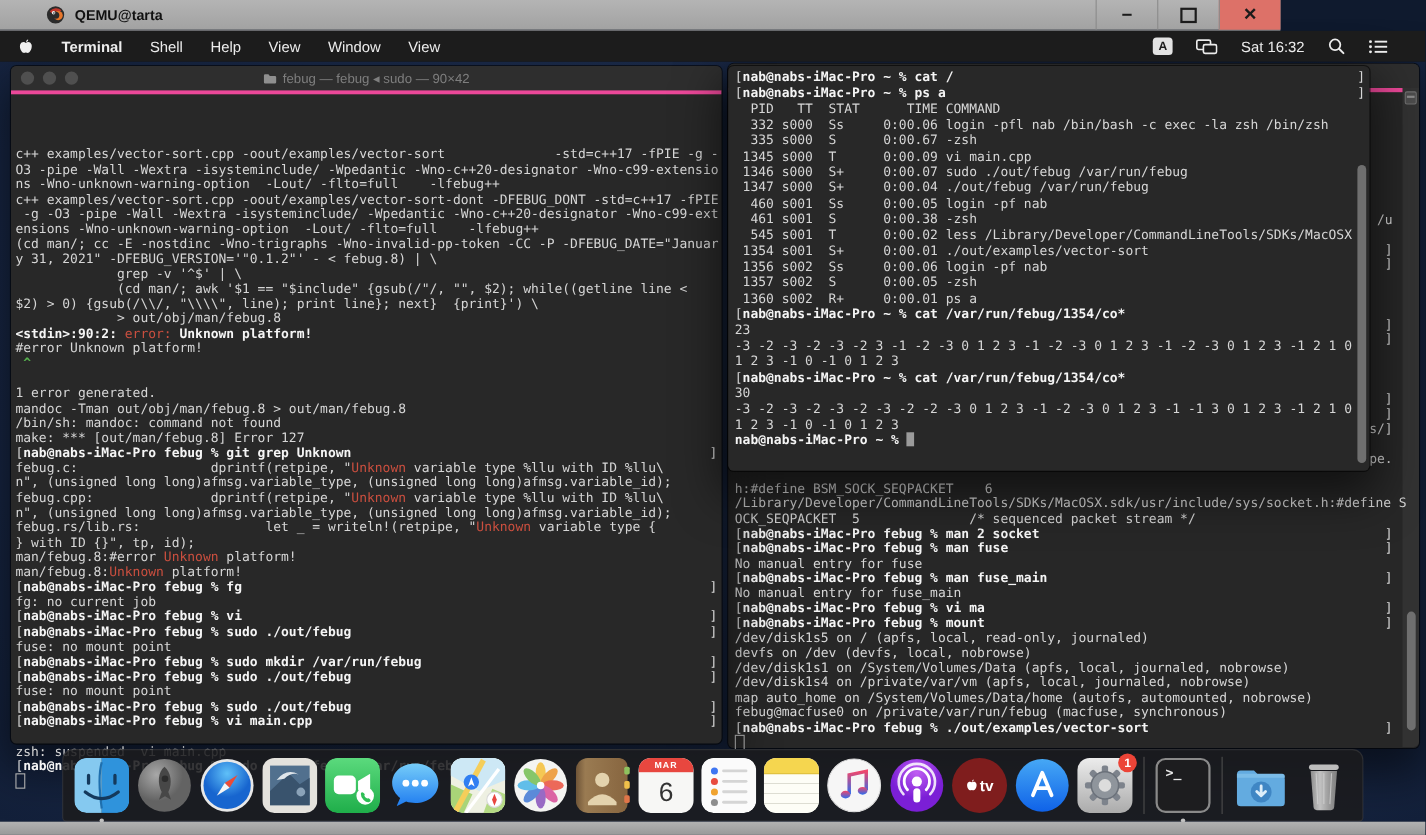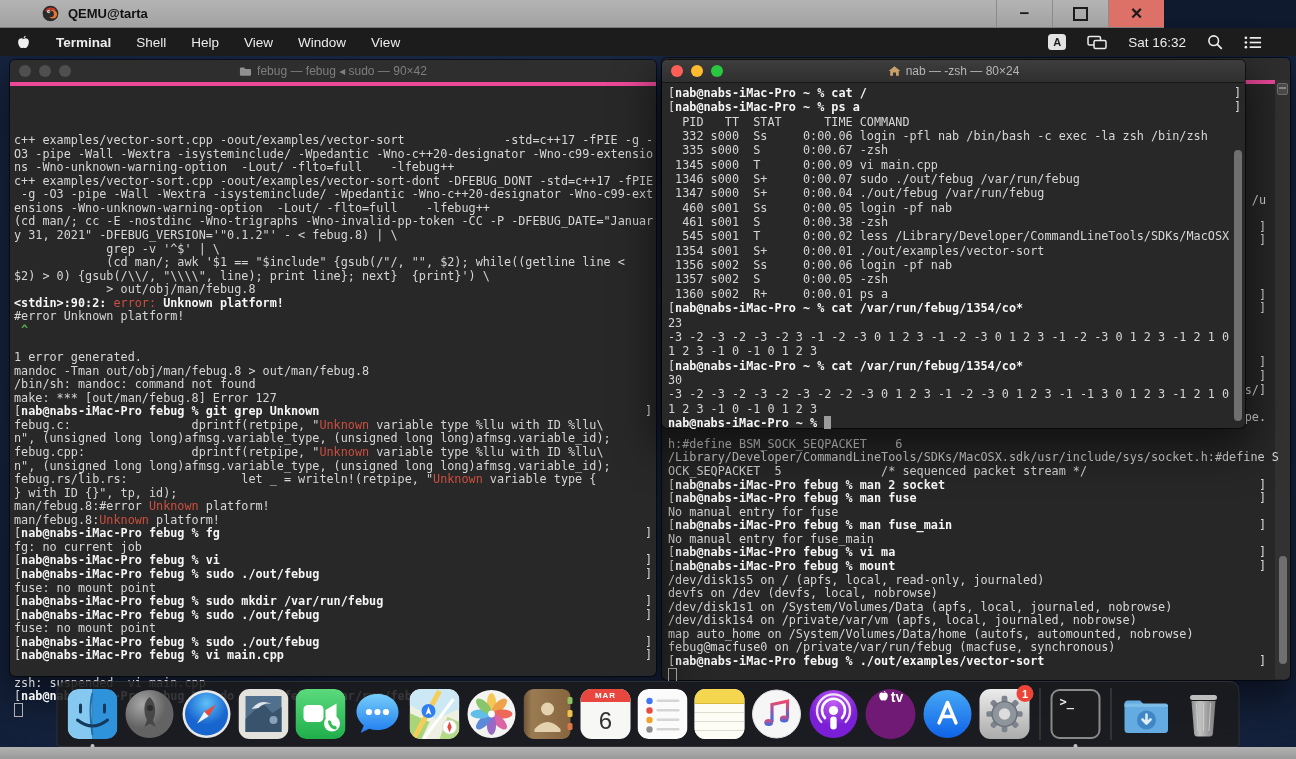--- a/index.html
+++ b/index.html
@@ -84,21 +84,21 @@
   .run-dot{position:absolute;left:50%;transform:translateX(-50%);bottom:-9px;width:4px;height:4px;border-radius:50%;background:#c2c2c2;}
   .badge{position:absolute;top:-4px;right:-4px;min-width:17px;height:17px;border-radius:9px;background:#ec4437;
     color:#fff;font-size:11px;font-weight:bold;display:flex;align-items:center;justify-content:center;z-index:2;}
 
   .ic-calendar{background:#f7f7f5;display:flex;flex-direction:column;}
   .cal-head{height:13px;background:#e8473f;color:#fff;font-size:8px;font-weight:bold;text-align:center;line-height:13px;letter-spacing:1px;}
   .cal-day{flex:1;display:flex;align-items:center;justify-content:center;font-size:24px;color:#333;font-family:"Liberation Sans",sans-serif;}
   .ic-notes{background:#fdfdf6;display:flex;flex-direction:column;}
   .notes-top{height:14px;background:#f5d64f;border-bottom:1px solid #d9b93a;}
   .notes-body{flex:1;background:repeating-linear-gradient(#fdfdf6 0 8px,#ddddd2 8px 9px);}
-  .ic-appletv{background:#701a75;border-radius:50%;display:flex;justify-content:center;gap:1px;color:#fff;}
+  .ic-appletv{background:#7f1d1d;border-radius:50%;display:flex;align-items:center;justify-content:center;gap:1px;color:#fff;}
   .tv-text{font-size:14px;font-weight:bold;color:#fff;}
   .ic-terminal{background:#1d1d1f;border:2px solid #8a8a8a;box-sizing:border-box;border-radius:9px;}
   .term-glyph{position:absolute;left:7px;top:4px;color:#e8e8e8;font-family:"DejaVu Sans Mono",monospace;font-size:12px;font-weight:bold;}
   .ic-sysprefs{background:linear-gradient(#ececec,#ababab);display:flex;align-items:center;justify-content:center;}
 </style>
 </head>
 <body>
 
 <div class="qemu-titlebar">
   <svg class="qemu-icon" viewBox="0 0 16 16">
@@ -179,33 +179,20 @@
       <svg width="13" height="11" viewBox="0 0 14 11">
         <path d="M1 2.5 q0-1.2 1.2-1.2 h3.2 l1.4 1.5 h5 q1.2 0 1.2 1.2 v5 q0 1.2-1.2 1.2 h-9.6 q-1.2 0-1.2-1.2 Z" fill="#8f8f8f"></path>
       </svg>
       <span>febug — febug ◂ sudo — 90×42</span>
     </span>
   </div>
   <div class="tcontent"><div id="left-lines"><div class="tl"><span><span>c++ examples/vector-sort.cpp -oout/examples/vector-sort              -std=c++17 -fPIE -g -</span></span></div><div class="tl"><span><span>O3 -pipe -Wall -Wextra -isysteminclude/ -Wpedantic -Wno-c++20-designator -Wno-c99-extensio</span></span></div><div class="tl"><span><span>ns -Wno-unknown-warning-option  -Lout/ -flto=full    -lfebug++</span></span></div><div class="tl"><span><span>c++ examples/vector-sort.cpp -oout/examples/vector-sort-dont -DFEBUG_DONT -std=c++17 -fPIE</span></span></div><div class="tl"><span><span> -g -O3 -pipe -Wall -Wextra -isysteminclude/ -Wpedantic -Wno-c++20-designator -Wno-c99-ext</span></span></div><div class="tl"><span><span>ensions -Wno-unknown-warning-option  -Lout/ -flto=full    -lfebug++</span></span></div><div class="tl"><span><span>(cd man/; cc -E -nostdinc -Wno-trigraphs -Wno-invalid-pp-token -CC -P -DFEBUG_DATE="Januar</span></span></div><div class="tl"><span><span>y 31, 2021" -DFEBUG_VERSION='"0.1.2"' - &lt; febug.8) | \</span></span></div><div class="tl"><span><span>             grep -v '^$' | \</span></span></div><div class="tl"><span><span>             (cd man/; awk '$1 == "$include" {gsub(/"/, "", $2); while((getline line &lt;</span></span></div><div class="tl"><span><span>$2) &gt; 0) {gsub(/\\/, "\\\\", line); print line}; next}  {print}') \</span></span></div><div class="tl"><span><span>             &gt; out/obj/man/febug.8</span></span></div><div class="tl"><span><span class="seg-b">&lt;stdin&gt;:90:2: </span><span class="seg-rb">error: </span><span class="seg-b">Unknown platform!</span></span></div><div class="tl"><span><span>#error Unknown platform!</span></span></div><div class="tl"><span><span class="seg-g"> ^</span></span></div><div class="tl"><span><span></span></span></div><div class="tl"><span><span>1 error generated.</span></span></div><div class="tl"><span><span>mandoc -Tman out/obj/man/febug.8 &gt; out/man/febug.8</span></span></div><div class="tl"><span><span>/bin/sh: mandoc: command not found</span></span></div><div class="tl"><span><span>make: *** [out/man/febug.8] Error 127</span></span></div><div class="tl"><span><span>[</span><span class="seg-b">nab@nabs-iMac-Pro febug % git grep Unknown</span></span><span class="rt">]</span></div><div class="tl"><span><span>febug.c:                 dprintf(retpipe, "</span><span class="seg-r">Unknown</span><span> variable type %llu with ID %llu\</span></span></div><div class="tl"><span><span>n", (unsigned long long)afmsg.variable_type, (unsigned long long)afmsg.variable_id);</span></span></div><div class="tl"><span><span>febug.cpp:               dprintf(retpipe, "</span><span class="seg-r">Unknown</span><span> variable type %llu with ID %llu\</span></span></div><div class="tl"><span><span>n", (unsigned long long)afmsg.variable_type, (unsigned long long)afmsg.variable_id);</span></span></div><div class="tl"><span><span>febug.rs/lib.rs:                let _ = writeln!(retpipe, "</span><span class="seg-r">Unknown</span><span> variable type {</span></span></div><div class="tl"><span><span>} with ID {}", tp, id);</span></span></div><div class="tl"><span><span>man/febug.8:#error </span><span class="seg-r">Unknown</span><span> platform!</span></span></div><div class="tl"><span><span>man/febug.8:</span><span class="seg-r">Unknown</span><span> platform!</span></span></div><div class="tl"><span><span>[</span><span class="seg-b">nab@nabs-iMac-Pro febug % fg</span></span><span class="rt">]</span></div><div class="tl"><span><span>fg: no current job</span></span></div><div class="tl"><span><span>[</span><span class="seg-b">nab@nabs-iMac-Pro febug % vi</span></span><span class="rt">]</span></div><div class="tl"><span><span>[</span><span class="seg-b">nab@nabs-iMac-Pro febug % sudo ./out/febug</span></span><span class="rt">]</span></div><div class="tl"><span><span>fuse: no mount point</span></span></div><div class="tl"><span><span>[</span><span class="seg-b">nab@nabs-iMac-Pro febug % sudo mkdir /var/run/febug</span></span><span class="rt">]</span></div><div class="tl"><span><span>[</span><span class="seg-b">nab@nabs-iMac-Pro febug % sudo ./out/febug</span></span><span class="rt">]</span></div><div class="tl"><span><span>fuse: no mount point</span></span></div><div class="tl"><span><span>[</span><span class="seg-b">nab@nabs-iMac-Pro febug % sudo ./out/febug</span></span><span class="rt">]</span></div><div class="tl"><span><span>[</span><span class="seg-b">nab@nabs-iMac-Pro febug % vi main.cpp</span></span><span class="rt">]</span></div><div class="tl"><span><span></span></span></div><div class="tl"><span><span>zsh: suspended  vi main.cpp</span></span></div><div class="tl"><span><span>[</span><span class="seg-b">nab@nabs-iMac-Pro febug % sudo ./out/febug /var/run/febug</span></span><span class="rt">]</span></div><div class="tl"><span><span class="seg-curh"></span></span></div></div></div>
 </div>
 
 <div class="twin" id="win-front">
-  <div class="ttl active">
-    <div class="lights">
-      <span class="dot" style="background:#ff5f57;"></span>
-      <span class="dot" style="background:#febc2e;"></span>
-      <span class="dot" style="background:#28c840;"></span>
-    </div>
-    <span class="title">
-      <svg width="13" height="12" viewBox="0 0 14 12">
-        <path d="M7 .8 L13.4 6 H11.6 V11 H8.6 V7.6 H5.4 V11 H2.4 V6 H.6 Z" fill="#c9a06a"></path>
-      </svg>
-      <span>nab — -zsh — 80×24</span>
-    </span>
-  </div>
   <div class="scroll-thumb" id="front-thumb"></div>
   <div class="tcontent"><div id="front-lines"><div class="tl"><span><span>[</span><span class="seg-b">nab@nabs-iMac-Pro ~ % cat /</span></span><span class="rt">]</span></div><div class="tl"><span><span>[</span><span class="seg-b">nab@nabs-iMac-Pro ~ % ps a</span></span><span class="rt">]</span></div><div class="tl"><span><span>  PID   TT  STAT      TIME COMMAND</span></span></div><div class="tl"><span><span>  332 s000  Ss     0:00.06 login -pfl nab /bin/bash -c exec -la zsh /bin/zsh</span></span></div><div class="tl"><span><span>  335 s000  S      0:00.67 -zsh</span></span></div><div class="tl"><span><span> 1345 s000  T      0:00.09 vi main.cpp</span></span></div><div class="tl"><span><span> 1346 s000  S+     0:00.07 sudo ./out/febug /var/run/febug</span></span></div><div class="tl"><span><span> 1347 s000  S+     0:00.04 ./out/febug /var/run/febug</span></span></div><div class="tl"><span><span>  460 s001  Ss     0:00.05 login -pf nab</span></span></div><div class="tl"><span><span>  461 s001  S      0:00.38 -zsh</span></span></div><div class="tl"><span><span>  545 s001  T      0:00.02 less /Library/Developer/CommandLineTools/SDKs/MacOSX</span></span></div><div class="tl"><span><span> 1354 s001  S+     0:00.01 ./out/examples/vector-sort</span></span></div><div class="tl"><span><span> 1356 s002  Ss     0:00.06 login -pf nab</span></span></div><div class="tl"><span><span> 1357 s002  S      0:00.05 -zsh</span></span></div><div class="tl"><span><span> 1360 s002  R+     0:00.01 ps a</span></span></div><div class="tl"><span><span>[</span><span class="seg-b">nab@nabs-iMac-Pro ~ % cat /var/run/febug/1354/co*</span></span><span class="rt">]</span></div><div class="tl"><span><span>23</span></span></div><div class="tl"><span><span>-3 -2 -3 -2 -3 -2 3 -1 -2 -3 0 1 2 3 -1 -2 -3 0 1 2 3 -1 -2 -3 0 1 2 3 -1 2 1 0</span></span></div><div class="tl"><span><span>1 2 3 -1 0 -1 0 1 2 3</span></span></div><div class="tl"><span><span>[</span><span class="seg-b">nab@nabs-iMac-Pro ~ % cat /var/run/febug/1354/co*</span></span><span class="rt">]</span></div><div class="tl"><span><span>30</span></span></div><div class="tl"><span><span>-3 -2 -3 -2 -3 -2 -3 -2 -2 -3 0 1 2 3 -1 -2 -3 0 1 2 3 -1 -1 3 0 1 2 3 -1 2 1 0</span></span></div><div class="tl"><span><span>1 2 3 -1 0 -1 0 1 2 3</span></span></div><div class="tl"><span><span class="seg-b">nab@nabs-iMac-Pro ~ % </span><span class="seg-curb"></span></span></div></div></div>
 </div>
 
 <div class="dock">
 
   <div class="dock-item">
     <svg class="di" viewBox="0 0 50 50">
       <defs>
           <clipPath id="fin-c">

